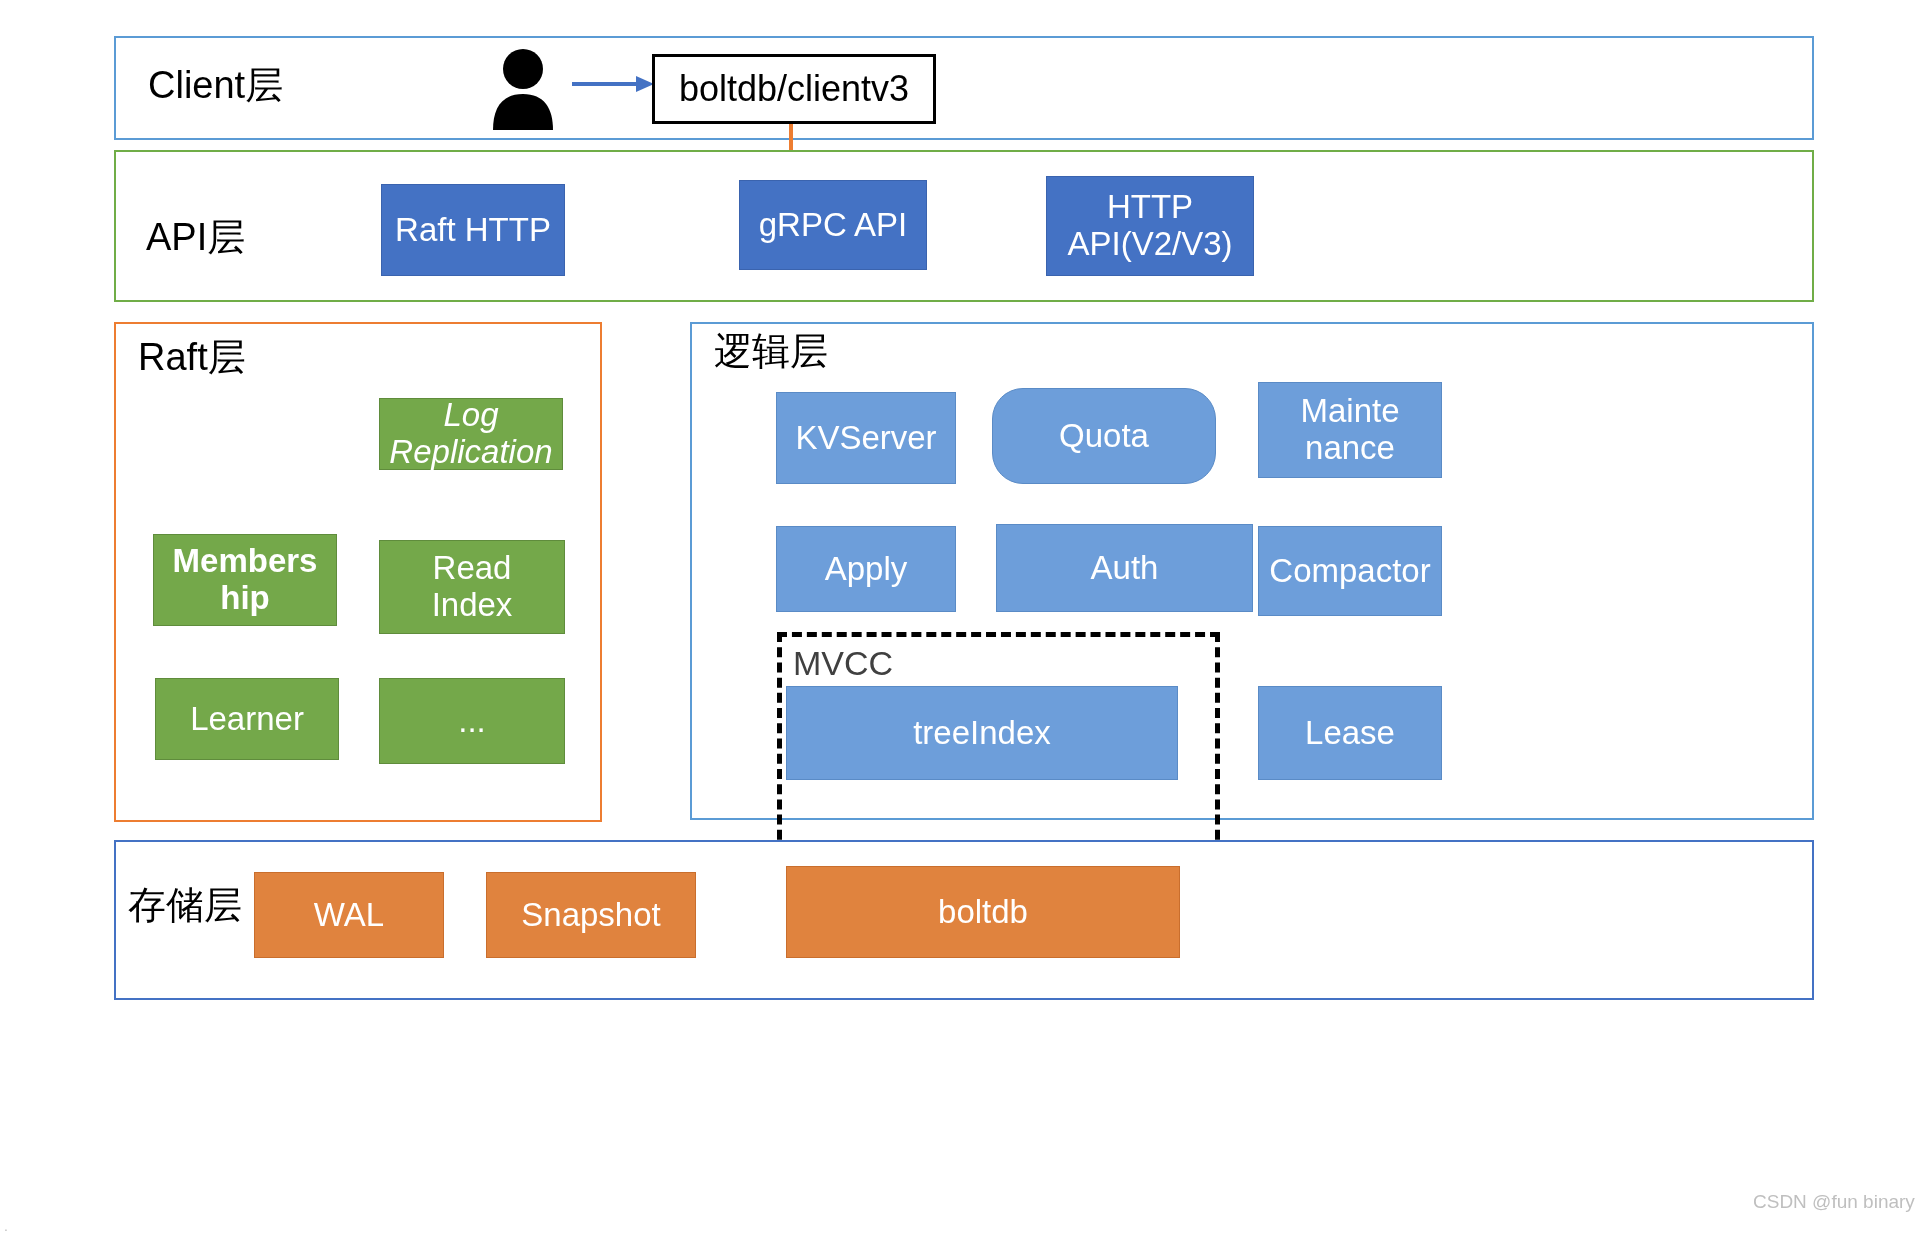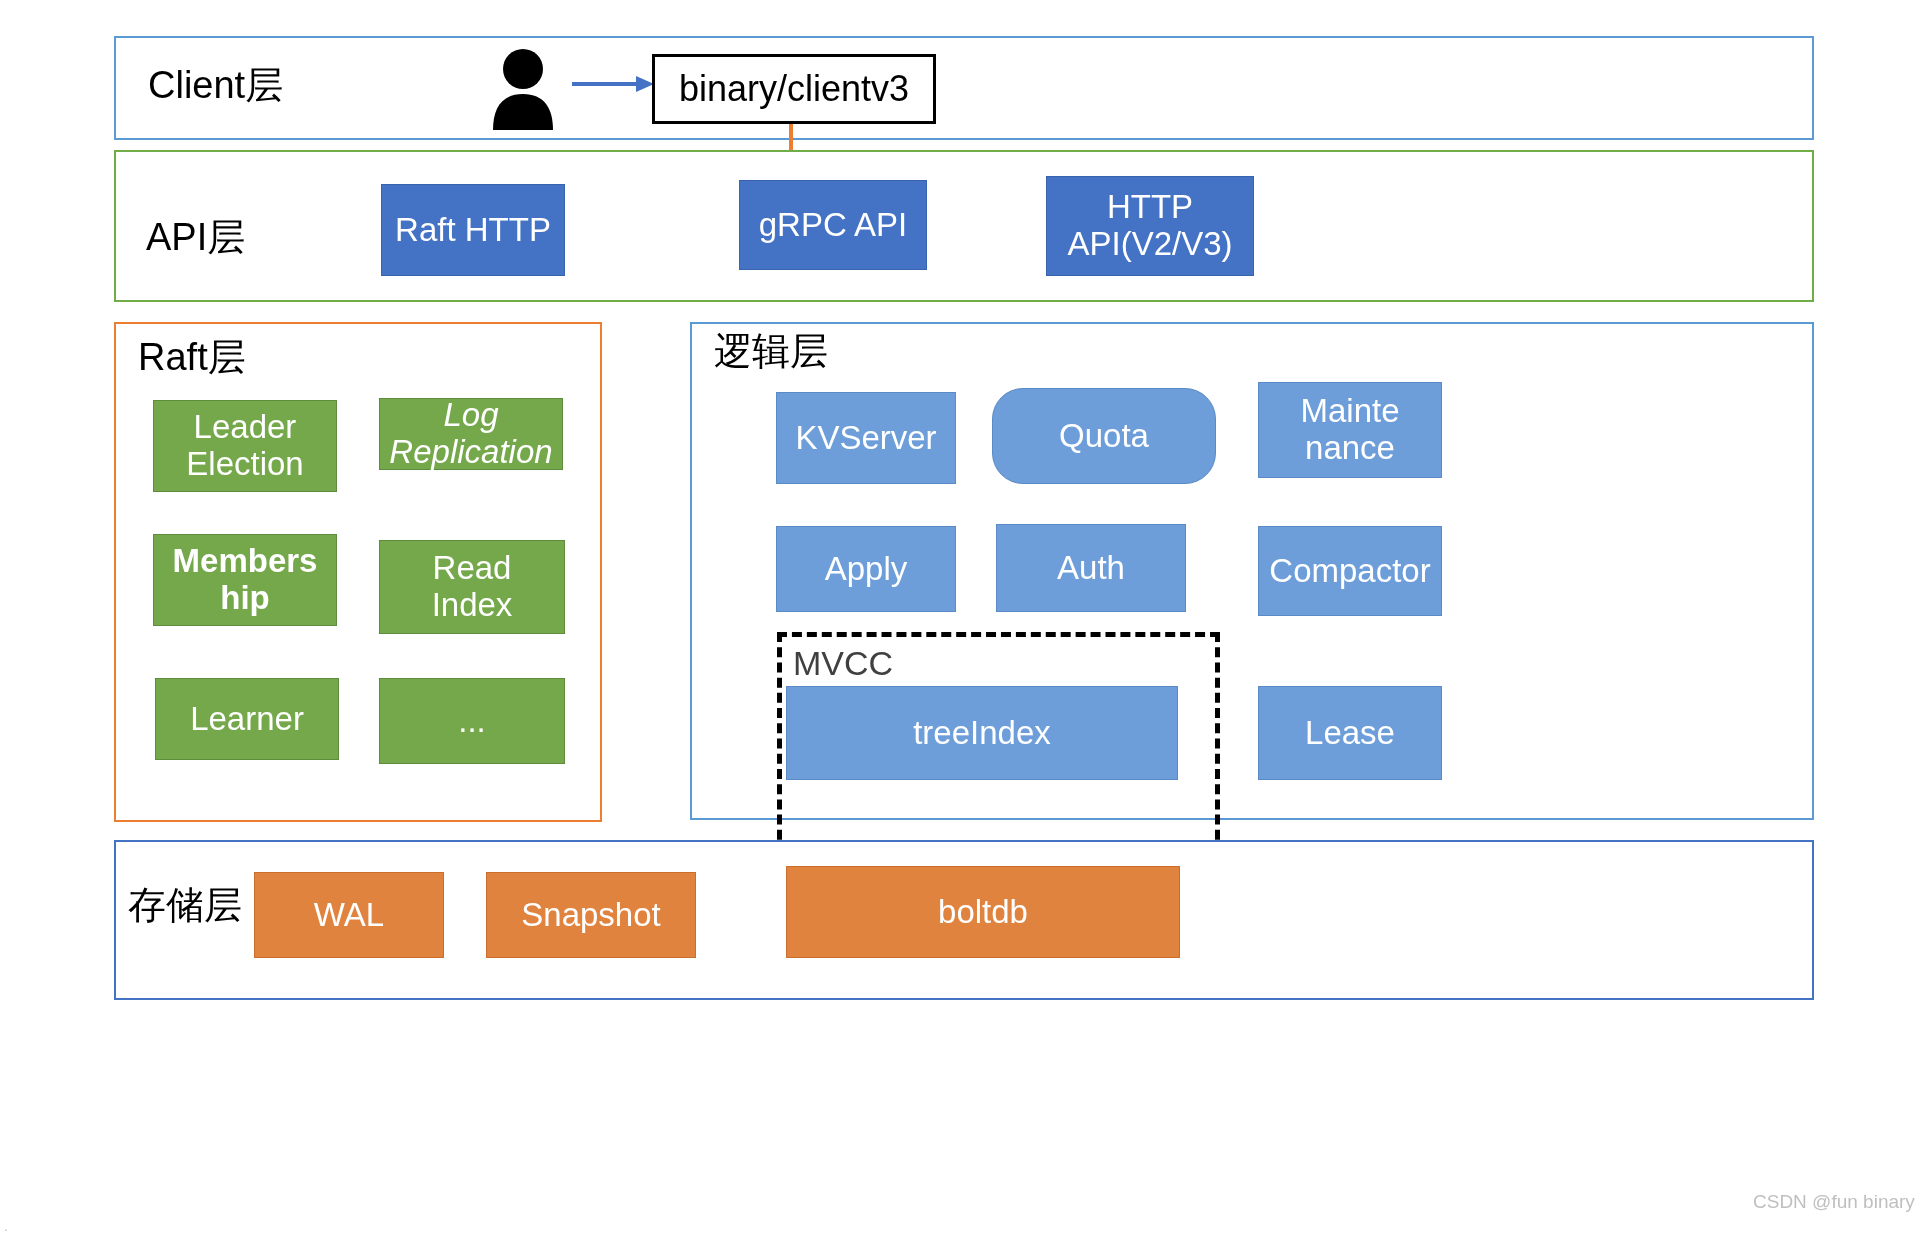--- a/index.html
+++ b/index.html
@@ -111,21 +111,21 @@
   <svg class="person-icon" style="left:488px; top:48px;" width="70" height="82" viewBox="0 0 70 82">
     <circle cx="35" cy="21" r="20" fill="#000000"></circle>
     <path d="M35 46 C 14 46 5 60 5 82 L 65 82 C 65 60 56 46 35 46 Z" fill="#000000"></path>
   </svg>
 
   <svg class="arrow-svg" style="left:572px; top:72px;" width="82" height="24" viewBox="0 0 82 24">
     <line x1="0" y1="12" x2="66" y2="12" stroke="#4472C4" stroke-width="4"></line>
     <polygon points="64,4 82,12 64,20" fill="#4472C4"></polygon>
   </svg>
 
-  <div class="node plain" style="left:652px; top:54px; width:284px; height:70px;">binary/clientv3</div>
+  <div class="node plain" style="left:652px; top:54px; width:284px; height:70px;">boltdb/clientv3</div>
 
   <svg class="arrow-svg" style="left:778px; top:124px;" width="26" height="62" viewBox="0 0 26 62">
     <line x1="13" y1="0" x2="13" y2="46" stroke="#ED7D31" stroke-width="4"></line>
     <polygon points="4,44 22,44 13,62" fill="#ED7D31"></polygon>
   </svg>
 
   <div class="layer-box layer-api" style="left:114px; top:150px; width:1700px; height:152px;"></div>
 
   <div class="layer-title" style="left:146px; top:218px;">API层</div>
 
@@ -135,24 +135,20 @@
 
   <div class="node darkblue" style="left:1046px; top:176px; width:208px; height:100px; flex-direction:column;">
     <span>HTTP</span>
     <span>API(V2/V3)</span>
   </div>
 
   <div class="layer-box layer-raft" style="left:114px; top:322px; width:488px; height:500px;"></div>
 
   <div class="layer-title" style="left:138px; top:338px;">Raft层</div>
 
-  <div class="node green" style="left:153px; top:400px; width:184px; height:92px; flex-direction:column;">
-    <span>Leader</span>
-    <span>Election</span>
-  </div>
 
   <div class="node green" style="left:379px; top:398px; width:184px; height:72px; flex-direction:column;font-style:italic;">
     <span>Log</span>
     <span>Replication</span>
   </div>
 
   <div class="node green" style="left:153px; top:534px; width:184px; height:92px; flex-direction:column;font-weight:bold;">
     <span>Members</span>
     <span>hip</span>
   </div>
@@ -174,21 +170,21 @@
 
   <div class="node lightblue" style="left:992px; top:388px; width:224px; height:96px;border-radius:31px;">Quota</div>
 
   <div class="node lightblue" style="left:1258px; top:382px; width:184px; height:96px; flex-direction:column;">
     <span>Mainte</span>
     <span>nance</span>
   </div>
 
   <div class="node lightblue" style="left:776px; top:526px; width:180px; height:86px;">Apply</div>
 
-  <div class="node lightblue" style="left:996px; top:524px; width:190px; height:88px;">Auth</div>
+  <div class="node lightblue" style="left:996px; top:524px; width:257px; height:88px;">Auth</div>
 
   <div class="node lightblue" style="left:1258px; top:526px; width:184px; height:90px;">Compactor</div>
 
   <div class="node lightblue" style="left:786px; top:686px; width:392px; height:94px;">treeIndex</div>
 
   <div class="node lightblue" style="left:1258px; top:686px; width:184px; height:94px;">Lease</div>
 
   <div class="mvcc-group" style="left:777px; top:632px; width:443px; height:360px;"></div>
 
   <div class="mvcc-label" style="left:793px; top:646px;">MVCC</div>

